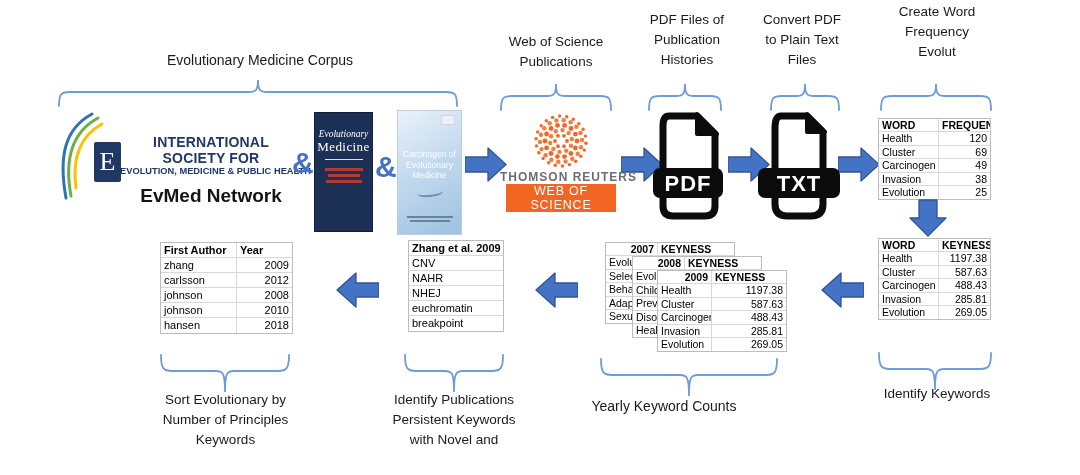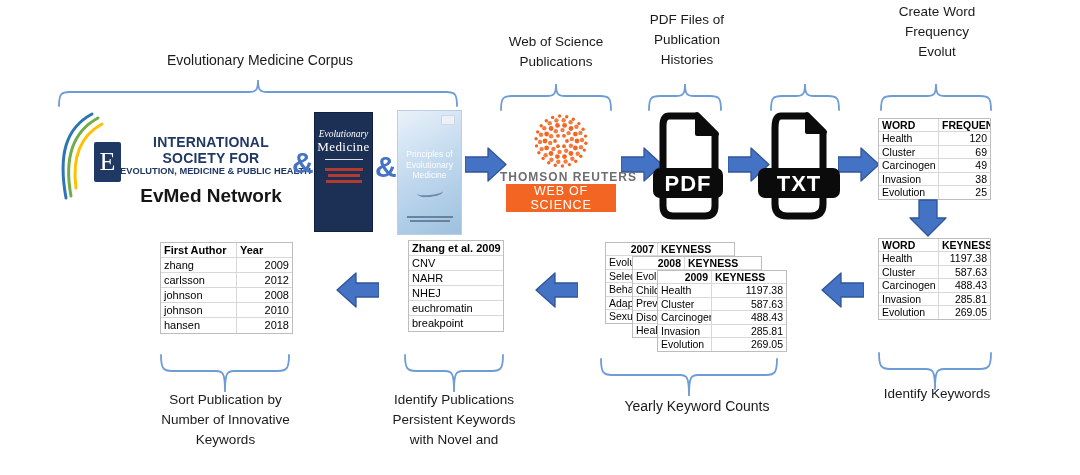--- a/index.html
+++ b/index.html
@@ -78,20 +78,25 @@
   </div>
   <div class="lbl" style="left:496px; top:32px; width:120px;">
     <div>Web of Science</div>
     <div>Publications</div>
   </div>
   <div class="lbl" style="left:637px; top:10px; width:100px;">
     <div>PDF Files of</div>
     <div>Publication</div>
     <div>Histories</div>
   </div>
+  <div class="lbl" style="left:752px; top:10px; width:100px;">
+    <div>Convert PDF</div>
+    <div>to Plain Text</div>
+    <div>Files</div>
+  </div>
   <div class="lbl" style="left:887px; top:2px; width:100px;">
     <div>Create Word</div>
     <div>Frequency</div>
     <div>Evolut</div>
   </div>
 
   <svg class="abs" style="left:58px; top:78px;" width="400" height="30" data-brace="up">
       <path d="M1,28 C1,16 3,14 12,14 L191,14 C198,14 200,12 200,2 C200,12 202,14 209,14 L388,14 C397,14 399,16 399,28" fill="none" stroke="#6E9CD6" stroke-width="1.8" stroke-linecap="round"></path>
     </svg>
   <svg class="abs" style="left:500px; top:82px;" width="112" height="30" data-brace="up">
@@ -130,21 +135,21 @@
     <div class="abar" style="width:38px"></div>
     <div class="abar"></div>
     <div class="abar" style="width:36px"></div>
   </div>
 
   <div class="amp" style="left:375px; top:150px;">&amp;</div>
 
   <div class="book2">
     <div class="tab"></div>
     <div class="ptwrap">
-      <div class="pt">Principles of</div>
+      <div class="pt">Carcinogen of</div>
       <div class="pt">Evolutionary</div>
       <div class="pt">Medicine</div>
     </div>
     <div class="swoosh"></div>
     <div class="bbars">
       <div class="bbar"></div>
       <div class="bbar" style="width:40px"></div>
     </div>
   </div>
 
@@ -459,27 +464,27 @@
   <svg class="abs" style="left:404px; top:352px;" width="100" height="42" data-brace="down">
       <path d="M1,3 C1,16 3,19 12,19 L41,19 C48,19 50,21 50,40 C50,21 52,19 59,19 L88,19 C97,19 99,16 99,3" fill="none" stroke="#6E9CD6" stroke-width="1.8" stroke-linecap="round"></path>
     </svg>
   <svg class="abs" style="left:160px; top:352px;" width="130" height="42" data-brace="down">
       <path d="M1,3 C1,16 3,19 12,19 L56,19 C63,19 65,21 65,40 C65,21 67,19 74,19 L118,19 C127,19 129,16 129,3" fill="none" stroke="#6E9CD6" stroke-width="1.8" stroke-linecap="round"></path>
     </svg>
 
   <div class="lbl" style="left:862px; top:384px; width:150px;">
     <div>Identify Keywords</div>
   </div>
-  <div class="lbl big" style="left:597px; top:396px; width:200px;">
+  <div class="lbl big" style="left:564px; top:396px; width:200px;">
     <div>Yearly Keyword Counts</div>
   </div>
   <div class="lbl" style="left:378px; top:390px; width:152px;">
     <div>Identify Publications</div>
     <div>Persistent Keywords</div>
     <div>with Novel and</div>
   </div>
   <div class="lbl" style="left:143px; top:390px; width:165px;">
-    <div>Sort Publication by</div>
-    <div>Number of Innovative</div>
+    <div>Sort Evolutionary by</div>
+    <div>Number of Principles</div>
     <div>Keywords</div>
   </div>
 
 </div>
 
 </body></html>

